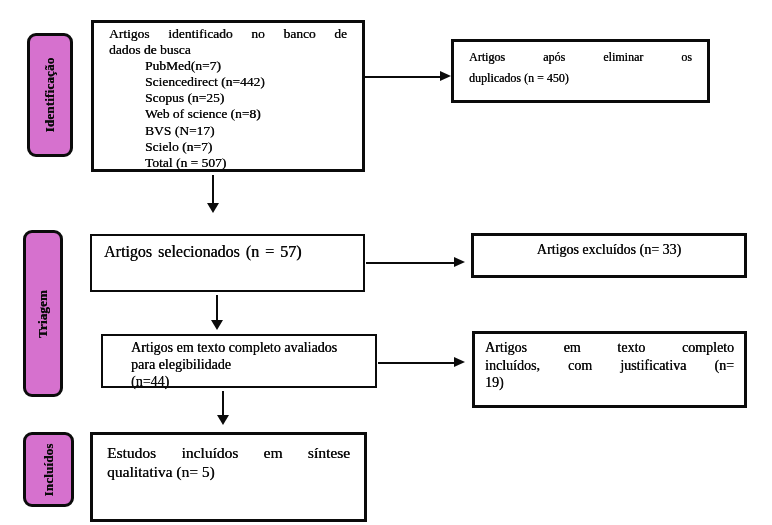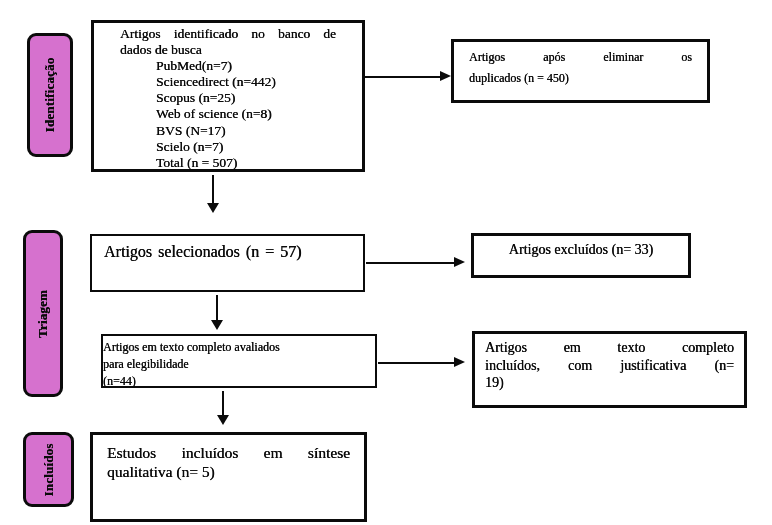--- a/index.html
+++ b/index.html
@@ -38,37 +38,37 @@
     background: #ffffff;
     border: 2px solid #0b0b0b;
     box-sizing: border-box;
     text-shadow: 0.3px 0 0 currentColor;
   }
   .jl { text-align: justify; text-align-last: justify; }
   .indent { padding-left: 36px; }
 
   #box-identified {
     left: 91px; top: 20px; width: 274px; height: 152px;
-    border-width: 3px; font-size: 13.5px; line-height: 16.1px; padding: 3px 26px;
+    border-width: 3px; font-size: 13.5px; line-height: 16.1px; padding: 3px 15px;
   }
   #box-dedup {
     left: 451px; top: 39px; width: 259px; height: 64px;
     border-width: 3px; font-size: 12px; line-height: 21px; padding: 5px 15px;
   }
   #box-selected {
     left: 90px; top: 234px; width: 275px; height: 58px;
     border-width: 2px; font-size: 16px; padding: 7px 12px; word-spacing: 2px;
   }
   #box-excluded {
-    left: 471px; top: 233px; width: 220px; height: 45px;
+    left: 471px; top: 233px; width: 276px; height: 45px;
     border-width: 3px; font-size: 14px; padding: 6px 8px; text-align: center;
   }
   #box-fulltext {
     left: 101px; top: 334px; width: 276px; height: 54px;
-    border-width: 2px; font-size: 12px; line-height: 17px; padding: 3px 0;
+    border-width: 2px; font-size: 14px; line-height: 17px; padding: 3px 28px;
   }
   #box-ftexcluded {
     left: 472px; top: 331px; width: 275px; height: 77px;
     border-width: 3px; font-size: 14px; line-height: 17.6px; padding: 5px 10px;
   }
   #box-included {
     left: 90px; top: 432px; width: 277px; height: 90px;
     border-width: 3px; font-size: 15.5px; line-height: 19px; padding: 8px 14px;
   }
 

